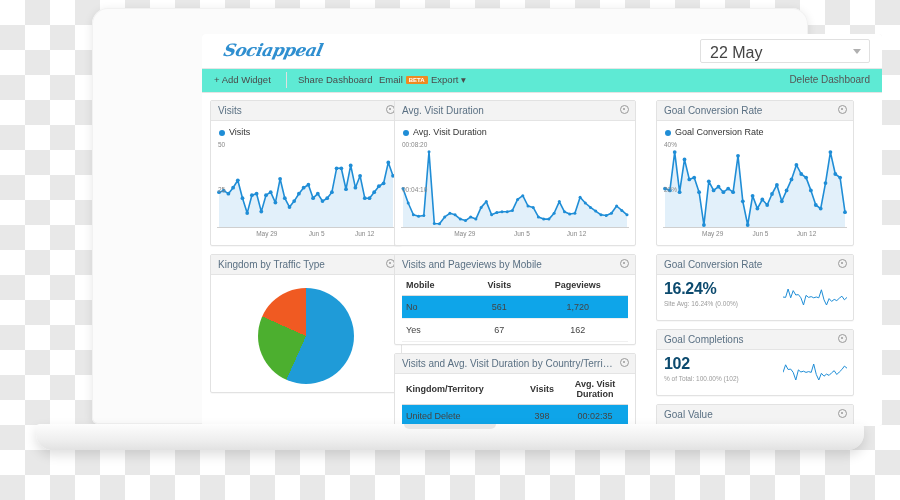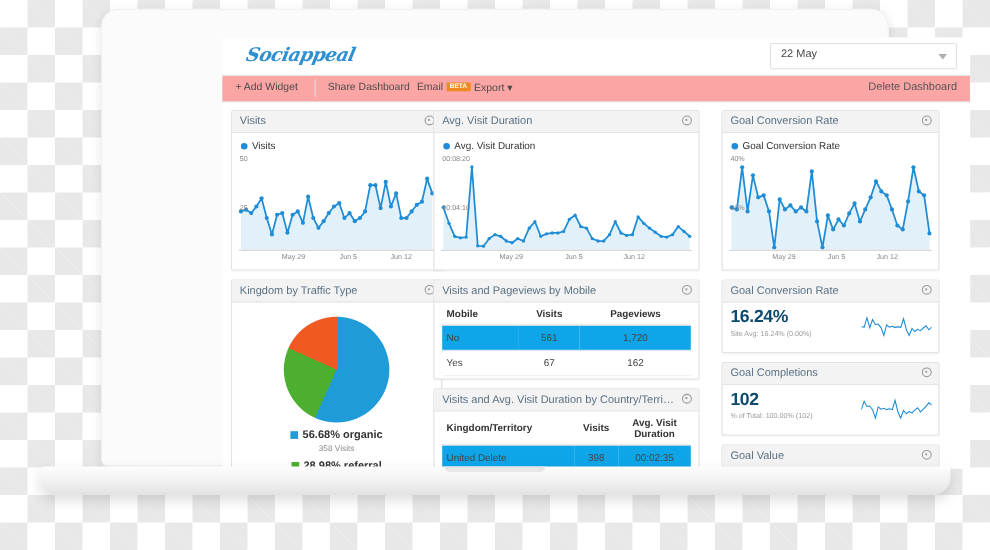--- a/index.html
+++ b/index.html
@@ -43,28 +43,28 @@
   .logo{
     position:absolute;left:22px;top:6px;
     font-family:"DejaVu Serif",serif;font-style:italic;font-weight:bold;
     font-size:17px;color:#2f8fd0;letter-spacing:-.5px;
     transform:skewX(-12deg);
   }
   .daterange{
     position:absolute;right:12px;top:5px;width:168px;height:22px;
     border:1px solid #e0e0e0;background:#fff;border-radius:2px;
   }
-  .daterange .dtext{position:absolute;left:9px;top:4px;font-size:10px;color:#444;}
+  .daterange .dtext{position:absolute;left:9px;top:4px;font-size:16px;color:#444;}
   .caret{
     position:absolute;right:8px;top:9px;width:0;height:0;
     border-left:4px solid transparent;border-right:4px solid transparent;
     border-top:5px solid #b0b0b0;
   }
 
-  .toolbar{height:23px;background:#fca5a5;border-bottom:1px solid #e4e4e4;position:relative;}
+  .toolbar{height:23px;background:#5eead4;border-bottom:1px solid #e4e4e4;position:relative;}
   .tb-item{
     position:absolute;top:5px;font-size:9.5px;color:#4a4a4a;white-space:nowrap;
   }
   .tb-sep{position:absolute;top:3px;width:1px;height:16px;background:#e0e0e0;}
   .beta{
     display:inline-block;background:#ef8a22;color:#fff;font-size:6px;font-weight:bold;
     padding:1px 3px;border-radius:1px;vertical-align:middle;margin-left:3px;
   }
   .tb-del{position:absolute;right:12px;top:5px;font-size:10px;color:#555;}
 
@@ -219,30 +219,20 @@
             </div>
           </div>
 
           <div class="widget">
             <div class="whead">
               <div class="wtitle">Kingdom by Traffic Type</div>
               <div class="gear"></div>
             </div>
             <div class="wbody">
               <div class="pie" id="pie-traffic" style="background: conic-gradient(rgb(31, 155, 216) 0deg, rgb(31, 155, 216) 204.05deg, rgb(76, 175, 47) 204.05deg, rgb(76, 175, 47) 294.05deg, rgb(240, 90, 34) 294.05deg, rgb(240, 90, 34) 360deg);"></div>
-              <div class="pielegend">
-                <div class="pl-row">
-                  <div class="pl-main"><span class="sq" style="background:#1f9bd8"></span><span>56.68% organic</span></div>
-                  <div class="pl-sub">358 Visits</div>
-                </div>
-                <div class="pl-row">
-                  <div class="pl-main"><span class="sq" style="background:#4caf2f"></span><span>28.98% referral</span></div>
-
-                </div>
-              </div>
             </div>
           </div>
 
         </div>
 
         <div class="col c2">
 
           <div class="widget">
             <div class="whead">
               <div class="wtitle">Avg. Visit Duration</div>

